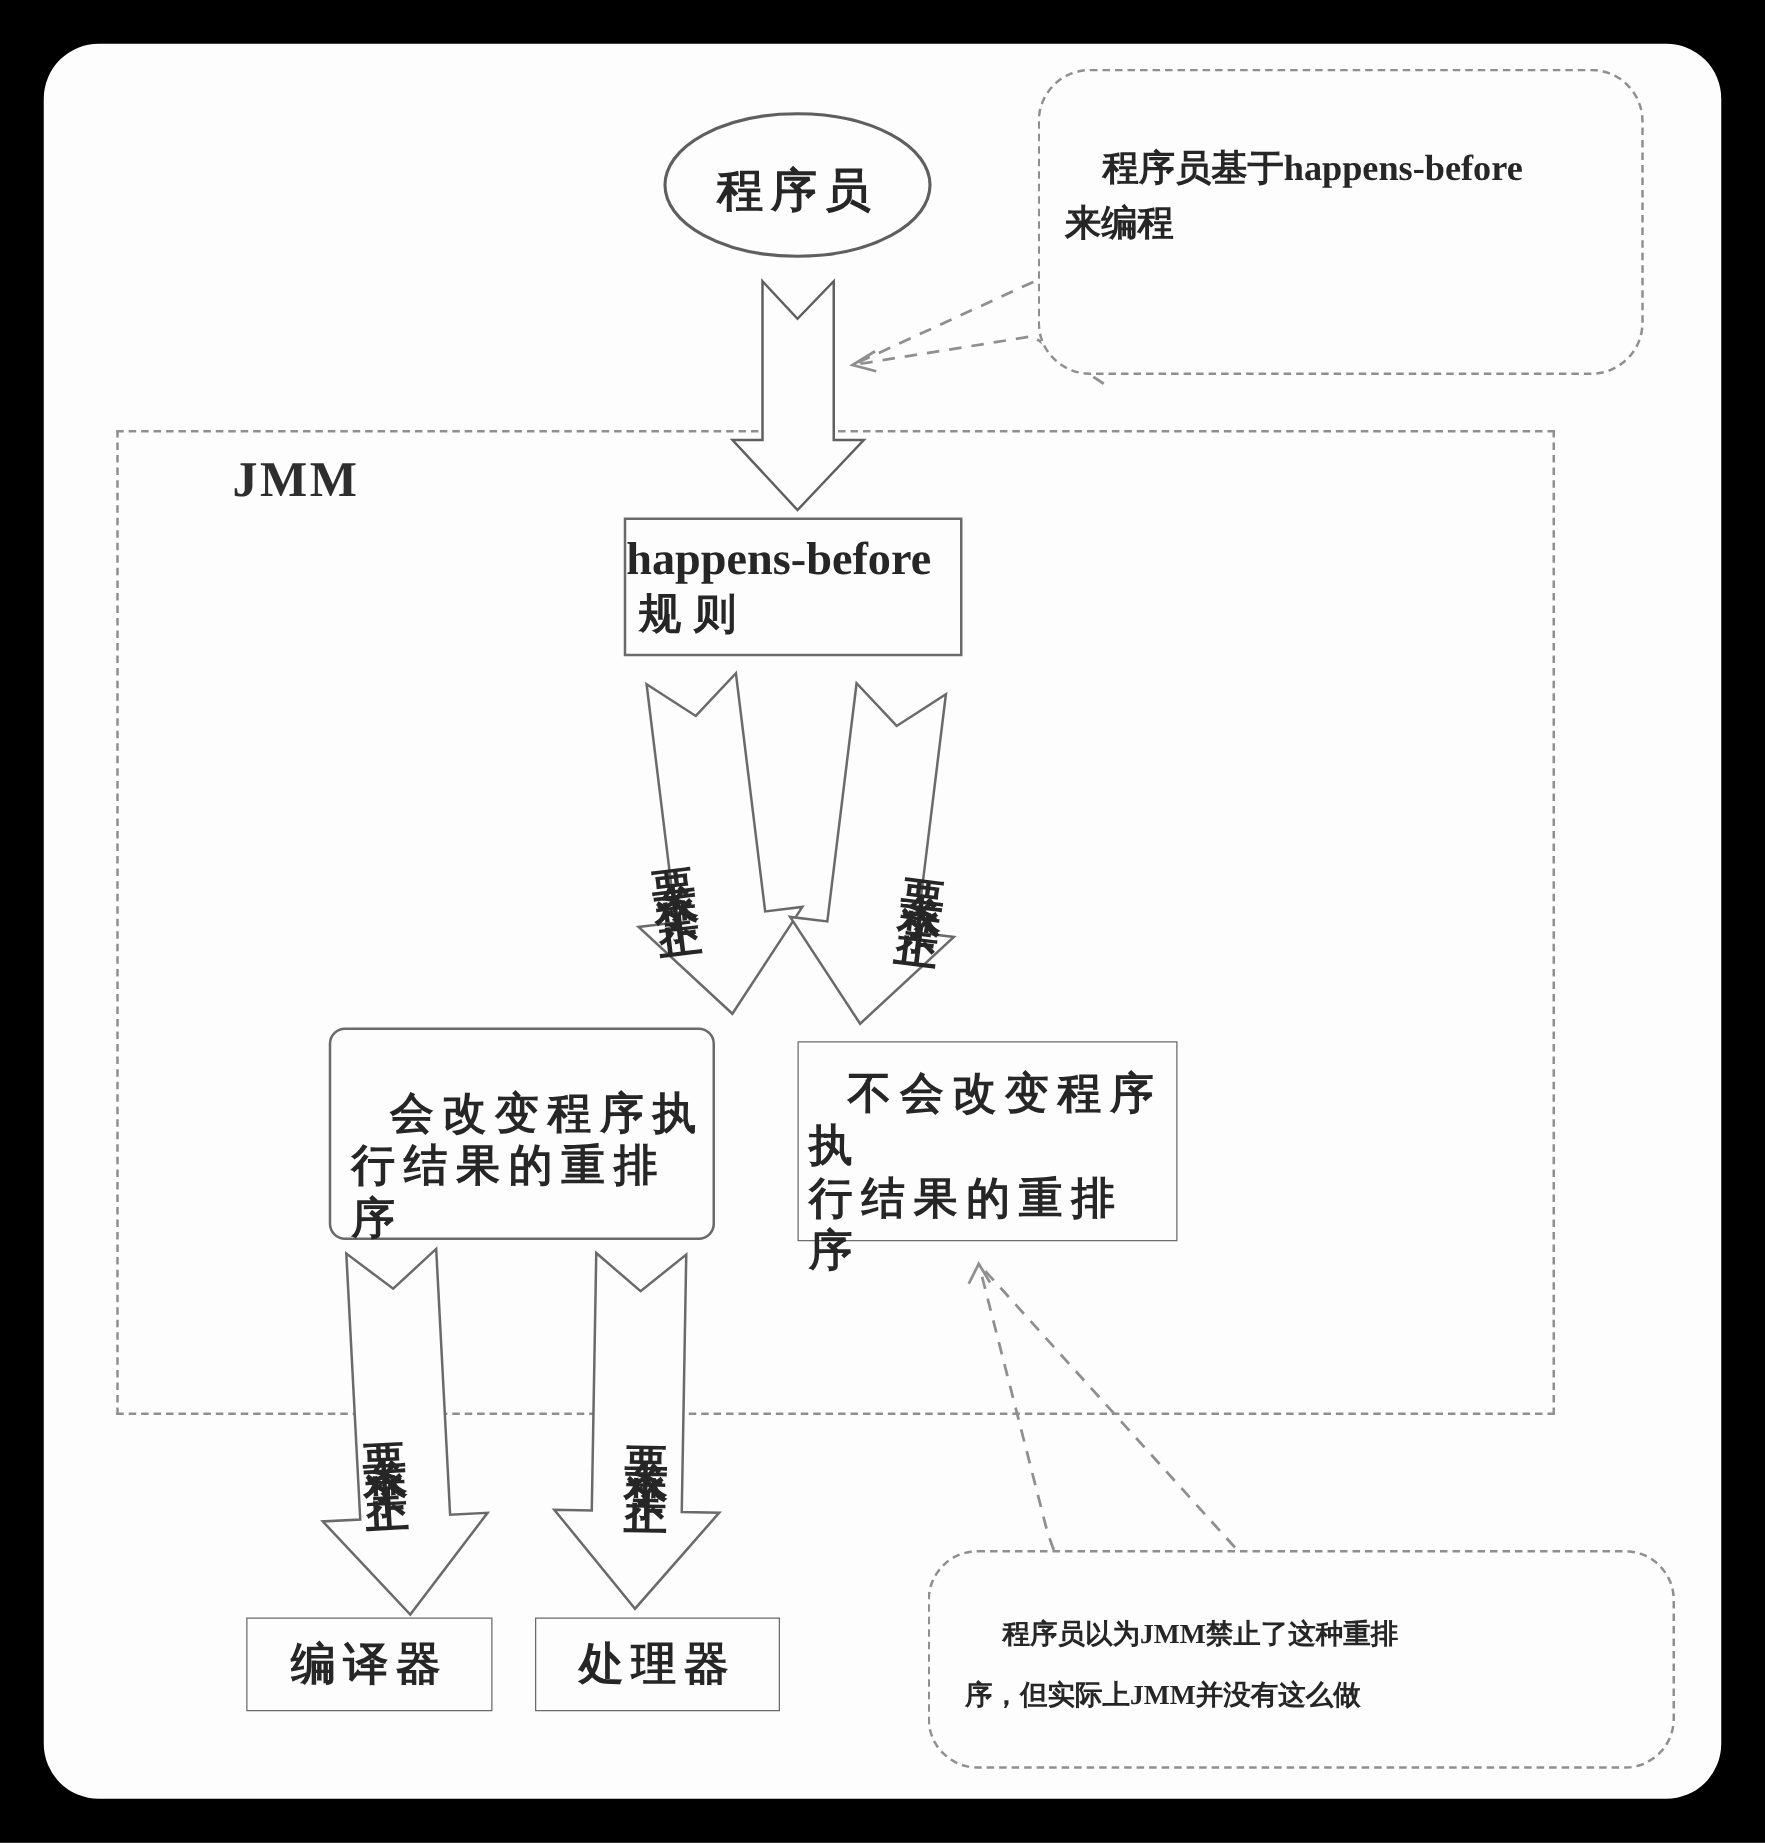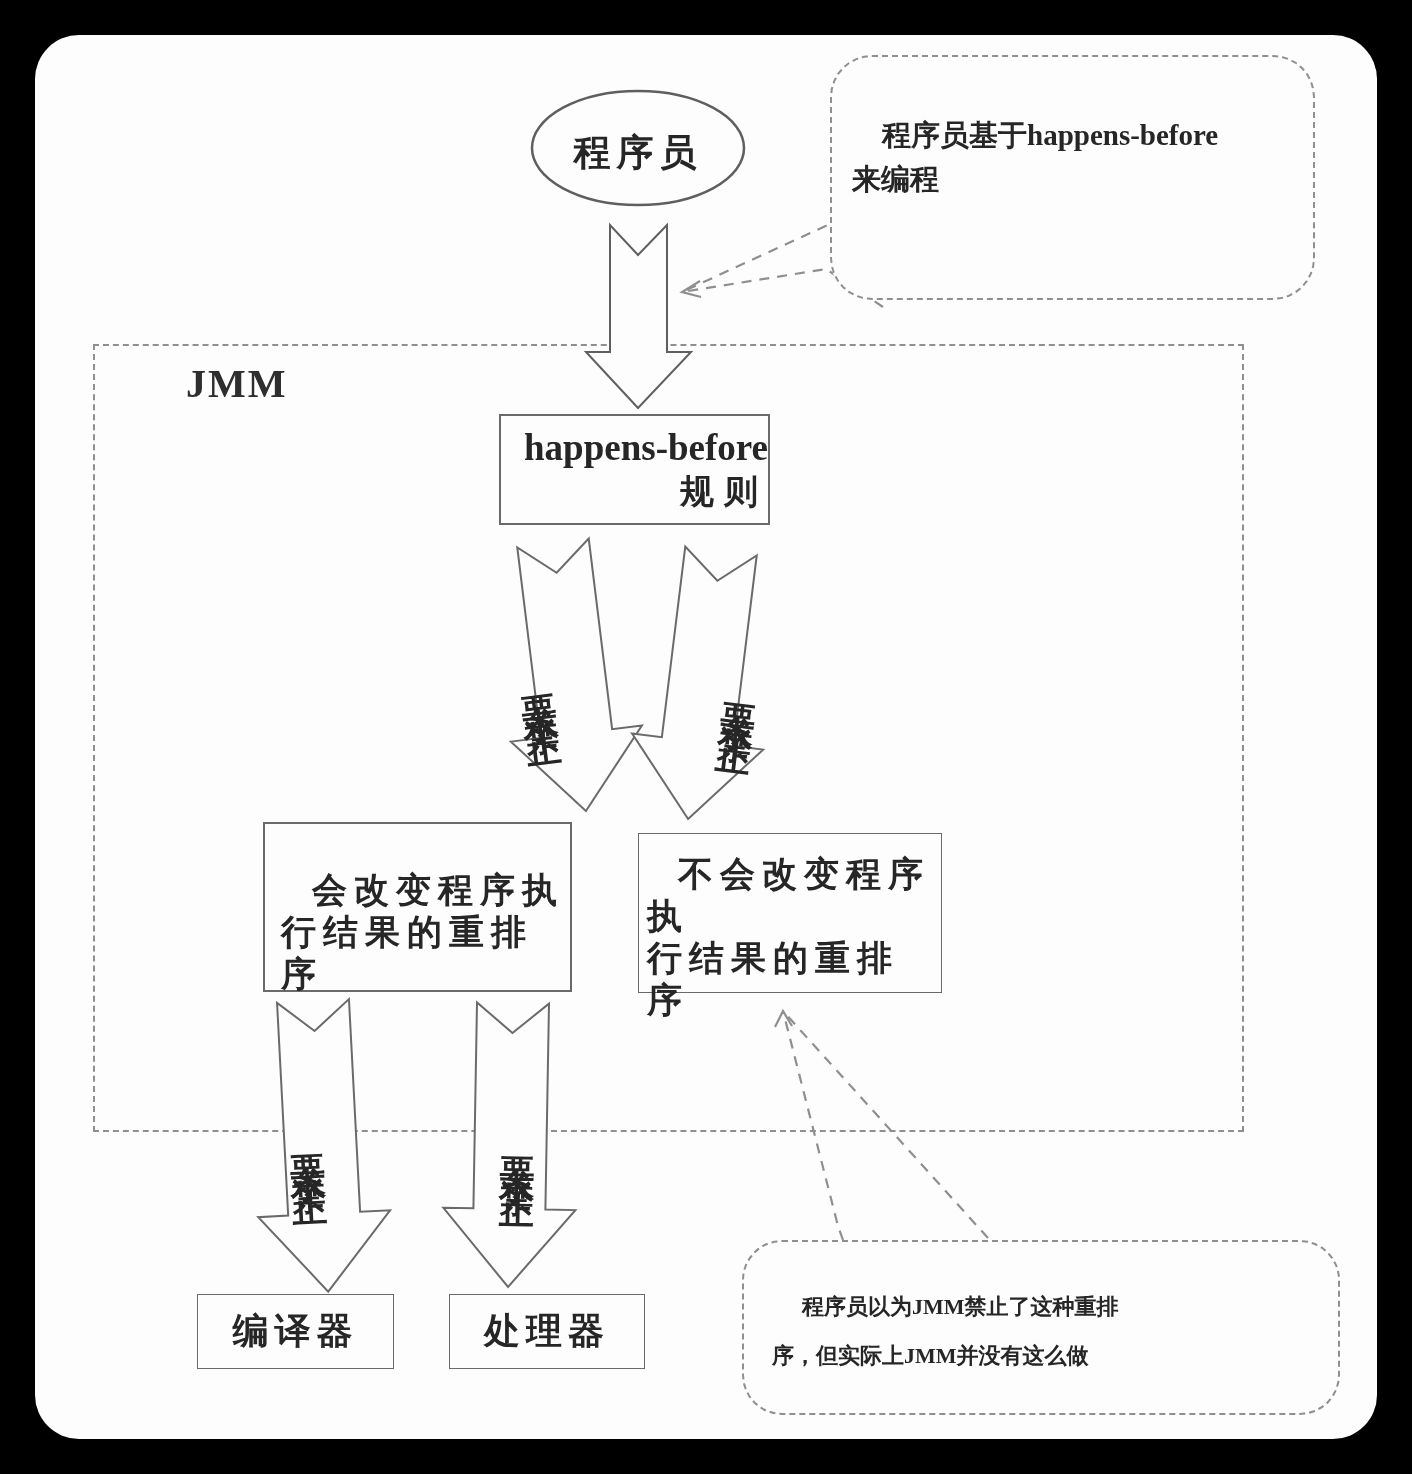--- a/index.html
+++ b/index.html
@@ -10,31 +10,31 @@
   .overlay{position:absolute;left:0;top:0;z-index:2;}
   .abs{position:absolute;z-index:3;}
   .cn{color:#262626;font-weight:600;}
   
   .jmm-box{position:absolute;left:93px;top:344px;width:1147px;height:784px;
            border:2px dashed #8f8f8f;z-index:1;}
   .jmm-label{left:186px;top:360px;font-size:40px;letter-spacing:2px;color:#2e2e2e;font-weight:600;}
   
   .box{background:#fdfdfd;border:2px solid #6a6a6a;box-sizing:border-box;}
   .hb-box{left:499px;top:414px;width:271px;height:111px;display:flex;flex-direction:column;
-          justify-content:center;align-items:flex-end;line-height:44px;}
+          justify-content:center;align-items:flex-start;line-height:44px;}
   .hb-line1{font-size:37px;}
   .hb-line2{font-size:34px;letter-spacing:10px;text-indent:10px;}
   .mid-box{font-size:35px;letter-spacing:7px;line-height:42px;box-sizing:border-box;}
-  .change-box{left:263px;top:822px;width:309px;height:170px;padding:46px 6px 0 16px;}
+  .change-box{left:263px;top:822px;width:309px;height:170px;padding:46px 6px 0 16px;border-radius:13px;}
   .nochange-box{left:638px;top:833px;width:304px;height:160px;padding:20px 4px 0 8px;border-width:1.5px;}
   .indent1{text-indent:31px;}
   .bottom-box{width:197px;height:75px;display:flex;align-items:center;justify-content:center;
               font-size:36px;letter-spacing:6px;border-width:1.5px;}
   .compiler-box{left:197px;top:1294px;}
-  .processor-box{left:428px;top:1294px;width:196px;margin-left:21px;}
+  .processor-box{left:428px;top:1294px;width:196px;}
   
   .ellipse-label{left:532px;top:128px;width:212px;text-align:center;font-size:37px;letter-spacing:6px;}
   
   .bubble{position:absolute;border:2px dashed #8f8f8f;background:#fdfdfd;box-sizing:border-box;z-index:3;}
   .bubble-top{left:830px;top:55px;width:485px;height:245px;border-radius:42px;
               padding:56px 12px 0 20px;font-size:29px;line-height:44px;}
   .bubble-bottom{left:742px;top:1240px;width:598px;height:175px;border-radius:40px;
                  padding:40px 16px 0 28px;font-size:22px;line-height:49px;}
   .bt-indent{text-indent:30px;}
   

